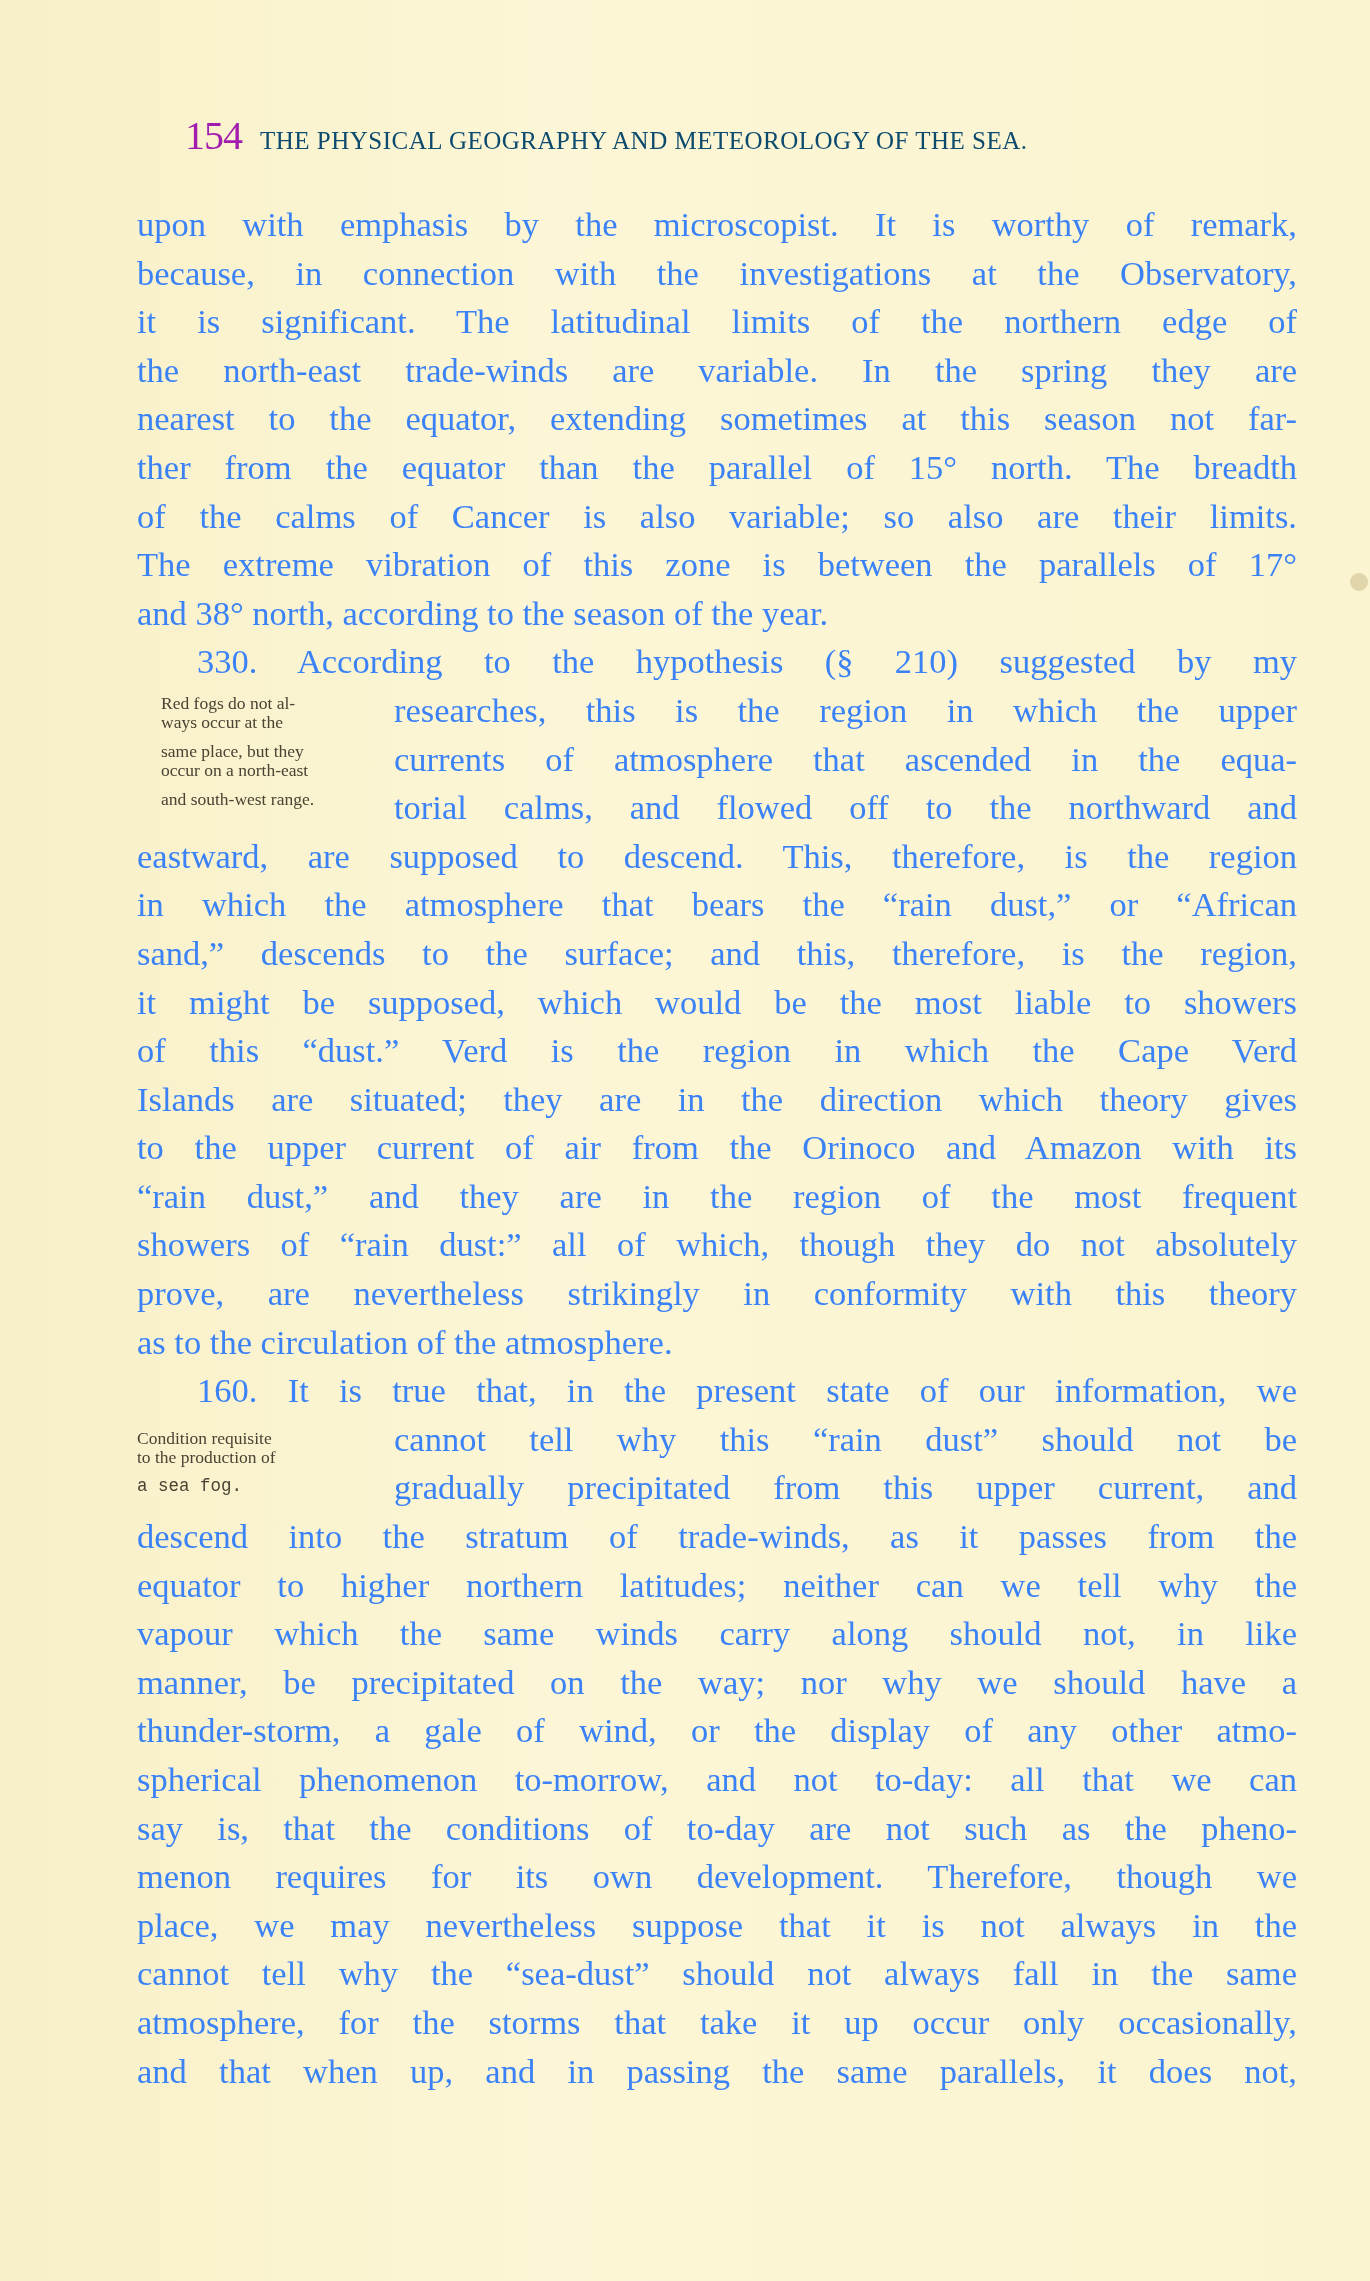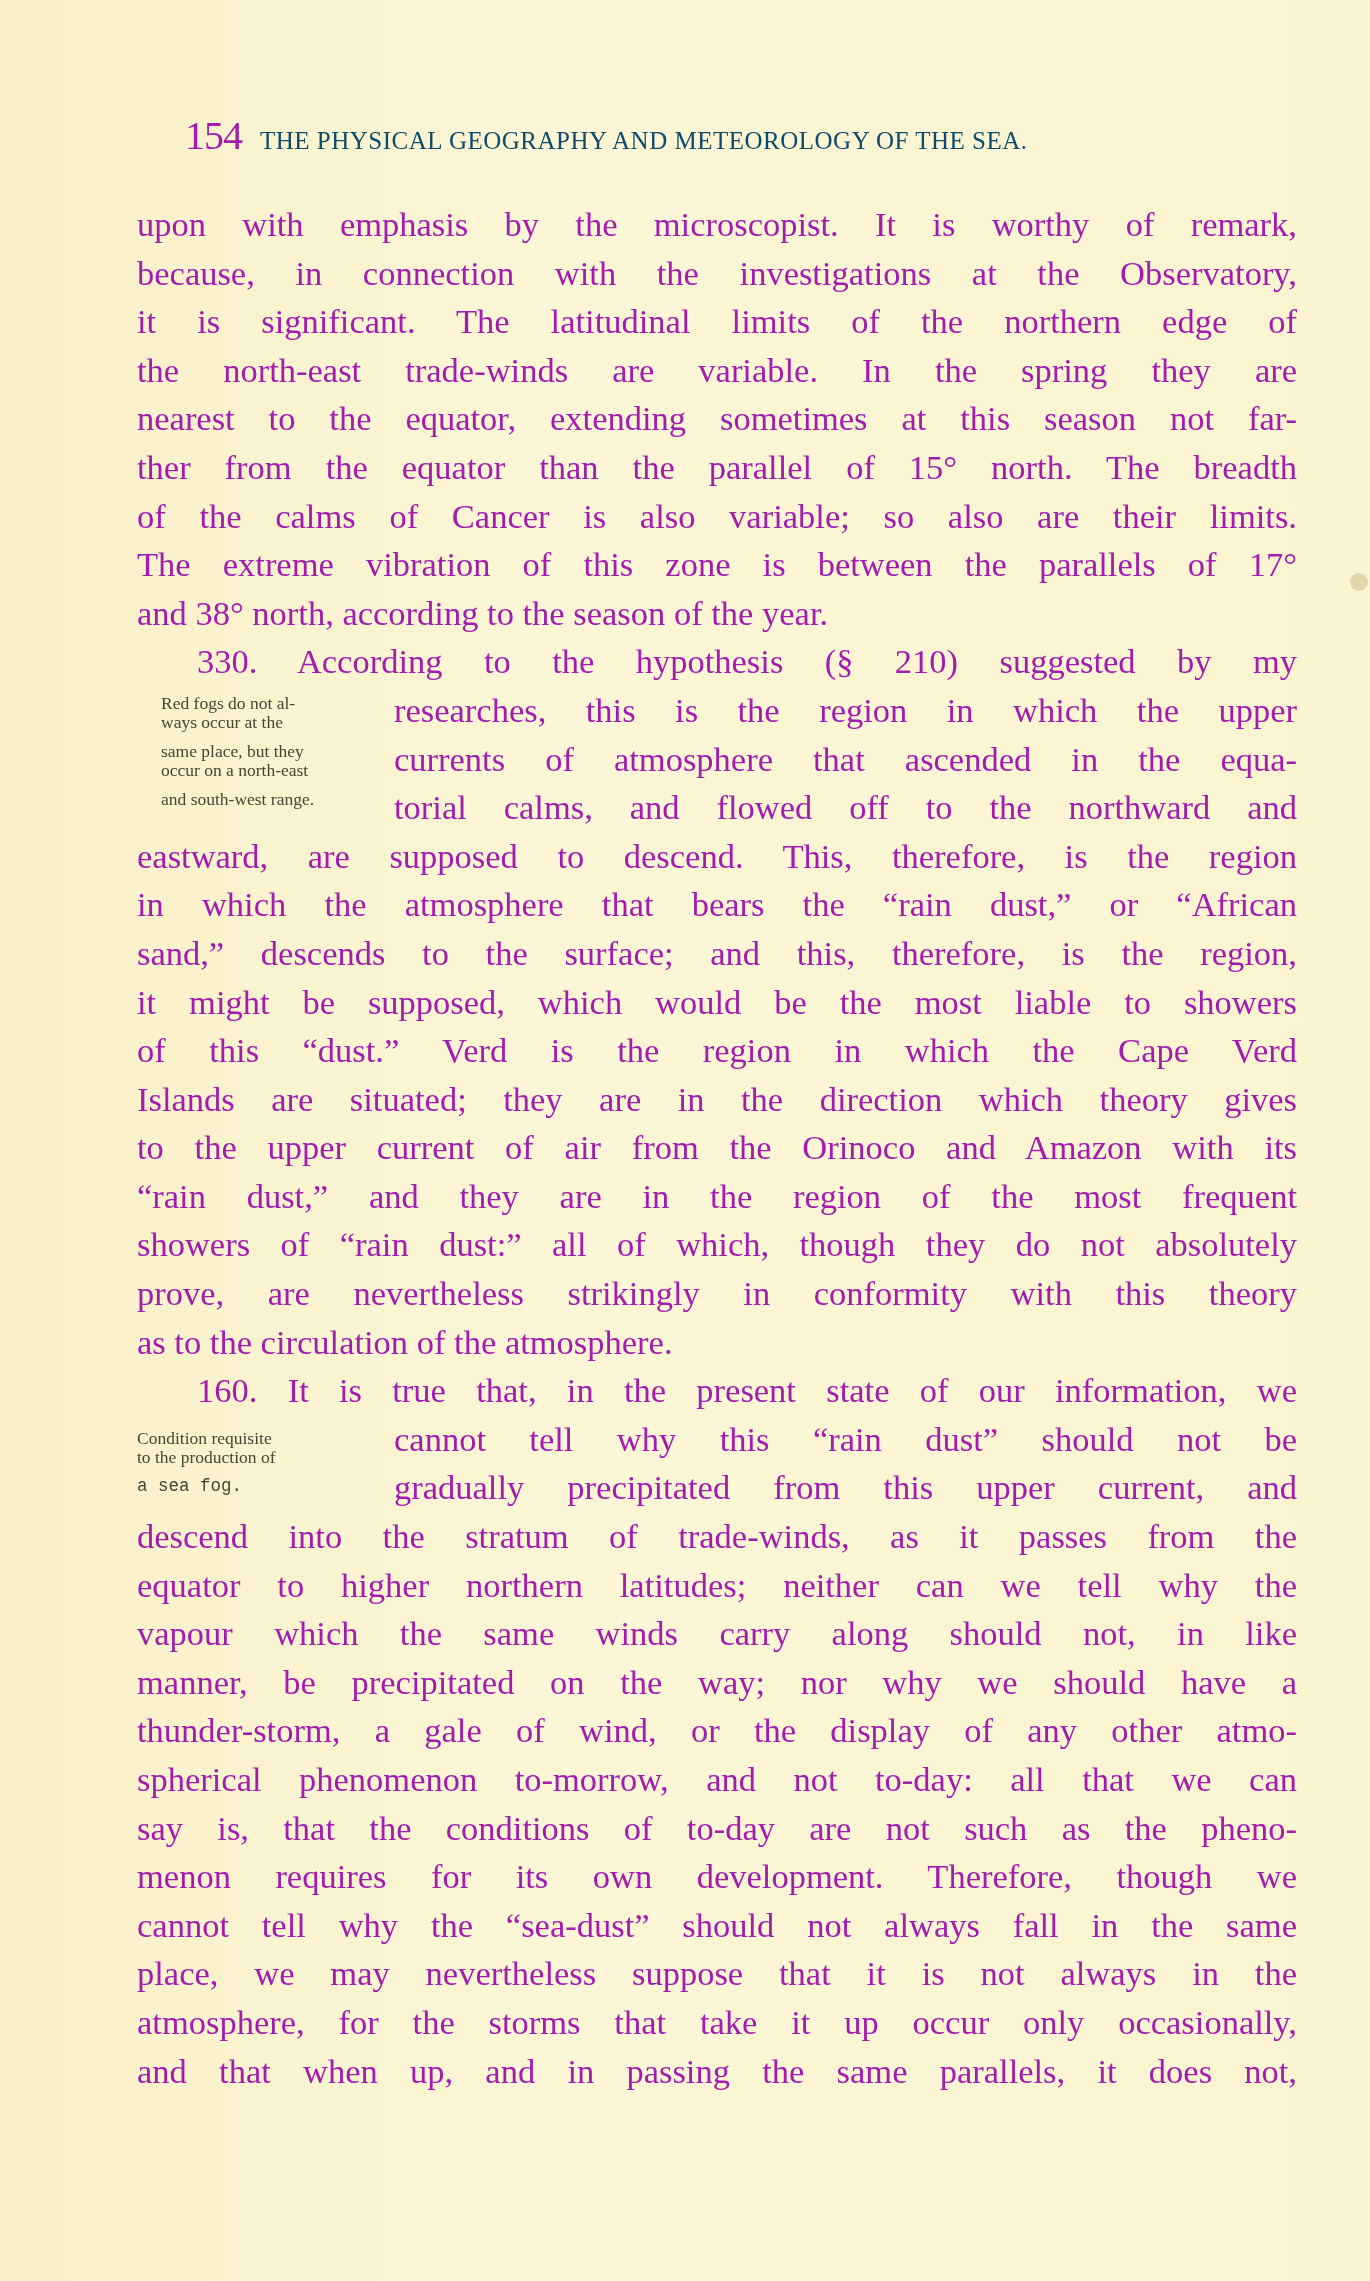--- a/index.html
+++ b/index.html
@@ -48,21 +48,21 @@
       width: 1160px;
     }
     .line {
       position: relative;
       height: 48.6px;
       font-size: 34.5px;
       line-height: 48.6px;
       white-space: nowrap;
       text-align: justify;
       text-align-last: justify;
-      color: #a21caf;
+      color: #3b82f6;
     }
     .line.last {
       text-align-last: left;
     }
     .line.indent {
       padding-left: 60px;
     }
     .line.with-note {
       margin-left: 257px;
     }
@@ -151,18 +151,18 @@
     </div>
 
     <div class="line">descend into the stratum of trade-winds, as it passes from the</div>
     <div class="line">equator to higher northern latitudes; neither can we tell why the</div>
     <div class="line">vapour which the same winds carry along should not, in like</div>
     <div class="line">manner, be precipitated on the way; nor why we should have a</div>
     <div class="line">thunder-storm, a gale of wind, or the display of any other atmo-</div>
     <div class="line">spherical phenomenon to-morrow, and not to-day: all that we can</div>
     <div class="line">say is, that the conditions of to-day are not such as the pheno-</div>
     <div class="line">menon requires for its own development.  Therefore, though we</div>
+    <div class="line">place, we may nevertheless suppose that it is not always in the</div>
     <div class="line">cannot tell why the “sea-dust” should not always fall in the same</div>
-    <div class="line">place, we may nevertheless suppose that it is not always in the</div>
     <div class="line">atmosphere, for the storms that take it up occur only occasionally,</div>
     <div class="line">and that when up, and in passing the same parallels, it does not,</div>
   </div>
 </div>
 
 </body></html>

